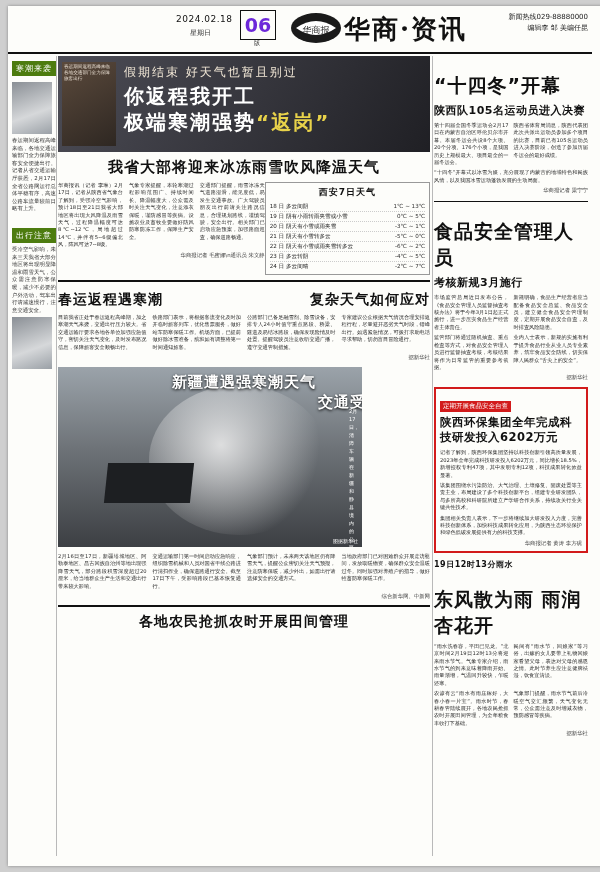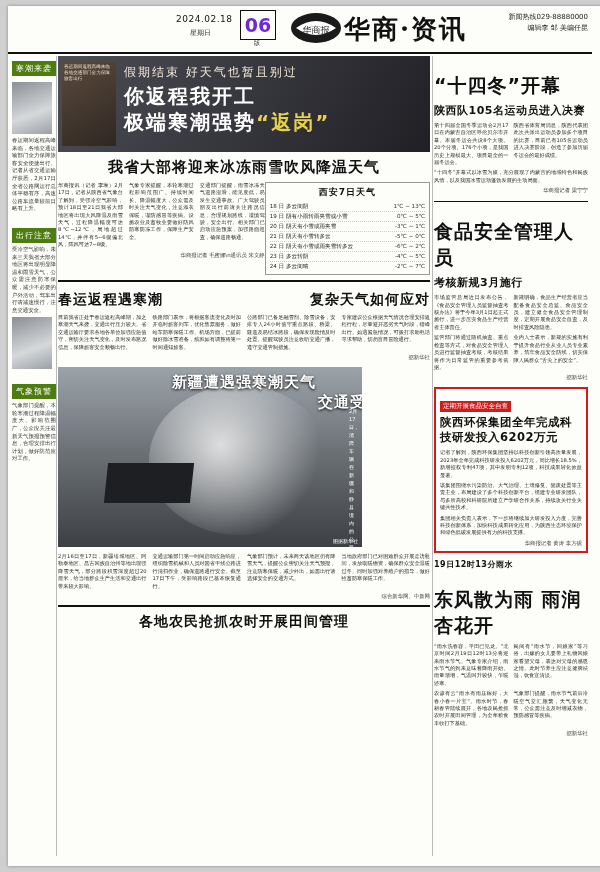--- a/index.html
+++ b/index.html
@@ -177,24 +177,20 @@
     <div class="side-box">
       <div class="sec-tab red">寒潮来袭</div>
       <div class="side-img"></div>
       <div class="side-text">春运期间返程高峰来临，各地交通运输部门全力保障旅客安全便捷出行。记者从省交通运输厅获悉，2月17日全省公路网运行总体平稳有序，高速公路车流量较前日略有上升。</div>
     </div>
     <div class="side-box">
       <div class="sec-tab red">出行注意</div>
       <div class="side-text">受冷空气影响，未来三天我省大部分地区将出现明显降温和雨雪天气，公众需注意防寒保暖，减少不必要的户外活动，驾车出行请减速慢行，注意交通安全。</div>
       <div class="side-img"></div>
     </div>
-    <div class="side-box">
-      <div class="sec-tab red">气象预警</div>
-      <div class="side-text">气象部门提醒，本轮寒潮过程降温幅度大、影响范围广，公众应关注最新天气预报预警信息，合理安排出行计划，做好防范应对工作。</div>
-    </div>
   </div>
 
   <div class="col-main">
 
     <div class="lead">
       <div class="lead-thumb">春运期间返程高峰来临各地交通部门全力保障旅客出行</div>
       <div class="lead-t1">假期结束 好天气也暂且别过</div>
       <div class="lead-t2">你返程我开工</div>
       <div class="lead-t3">
         <span>极端寒潮强势</span><em>“返岗”</em>

